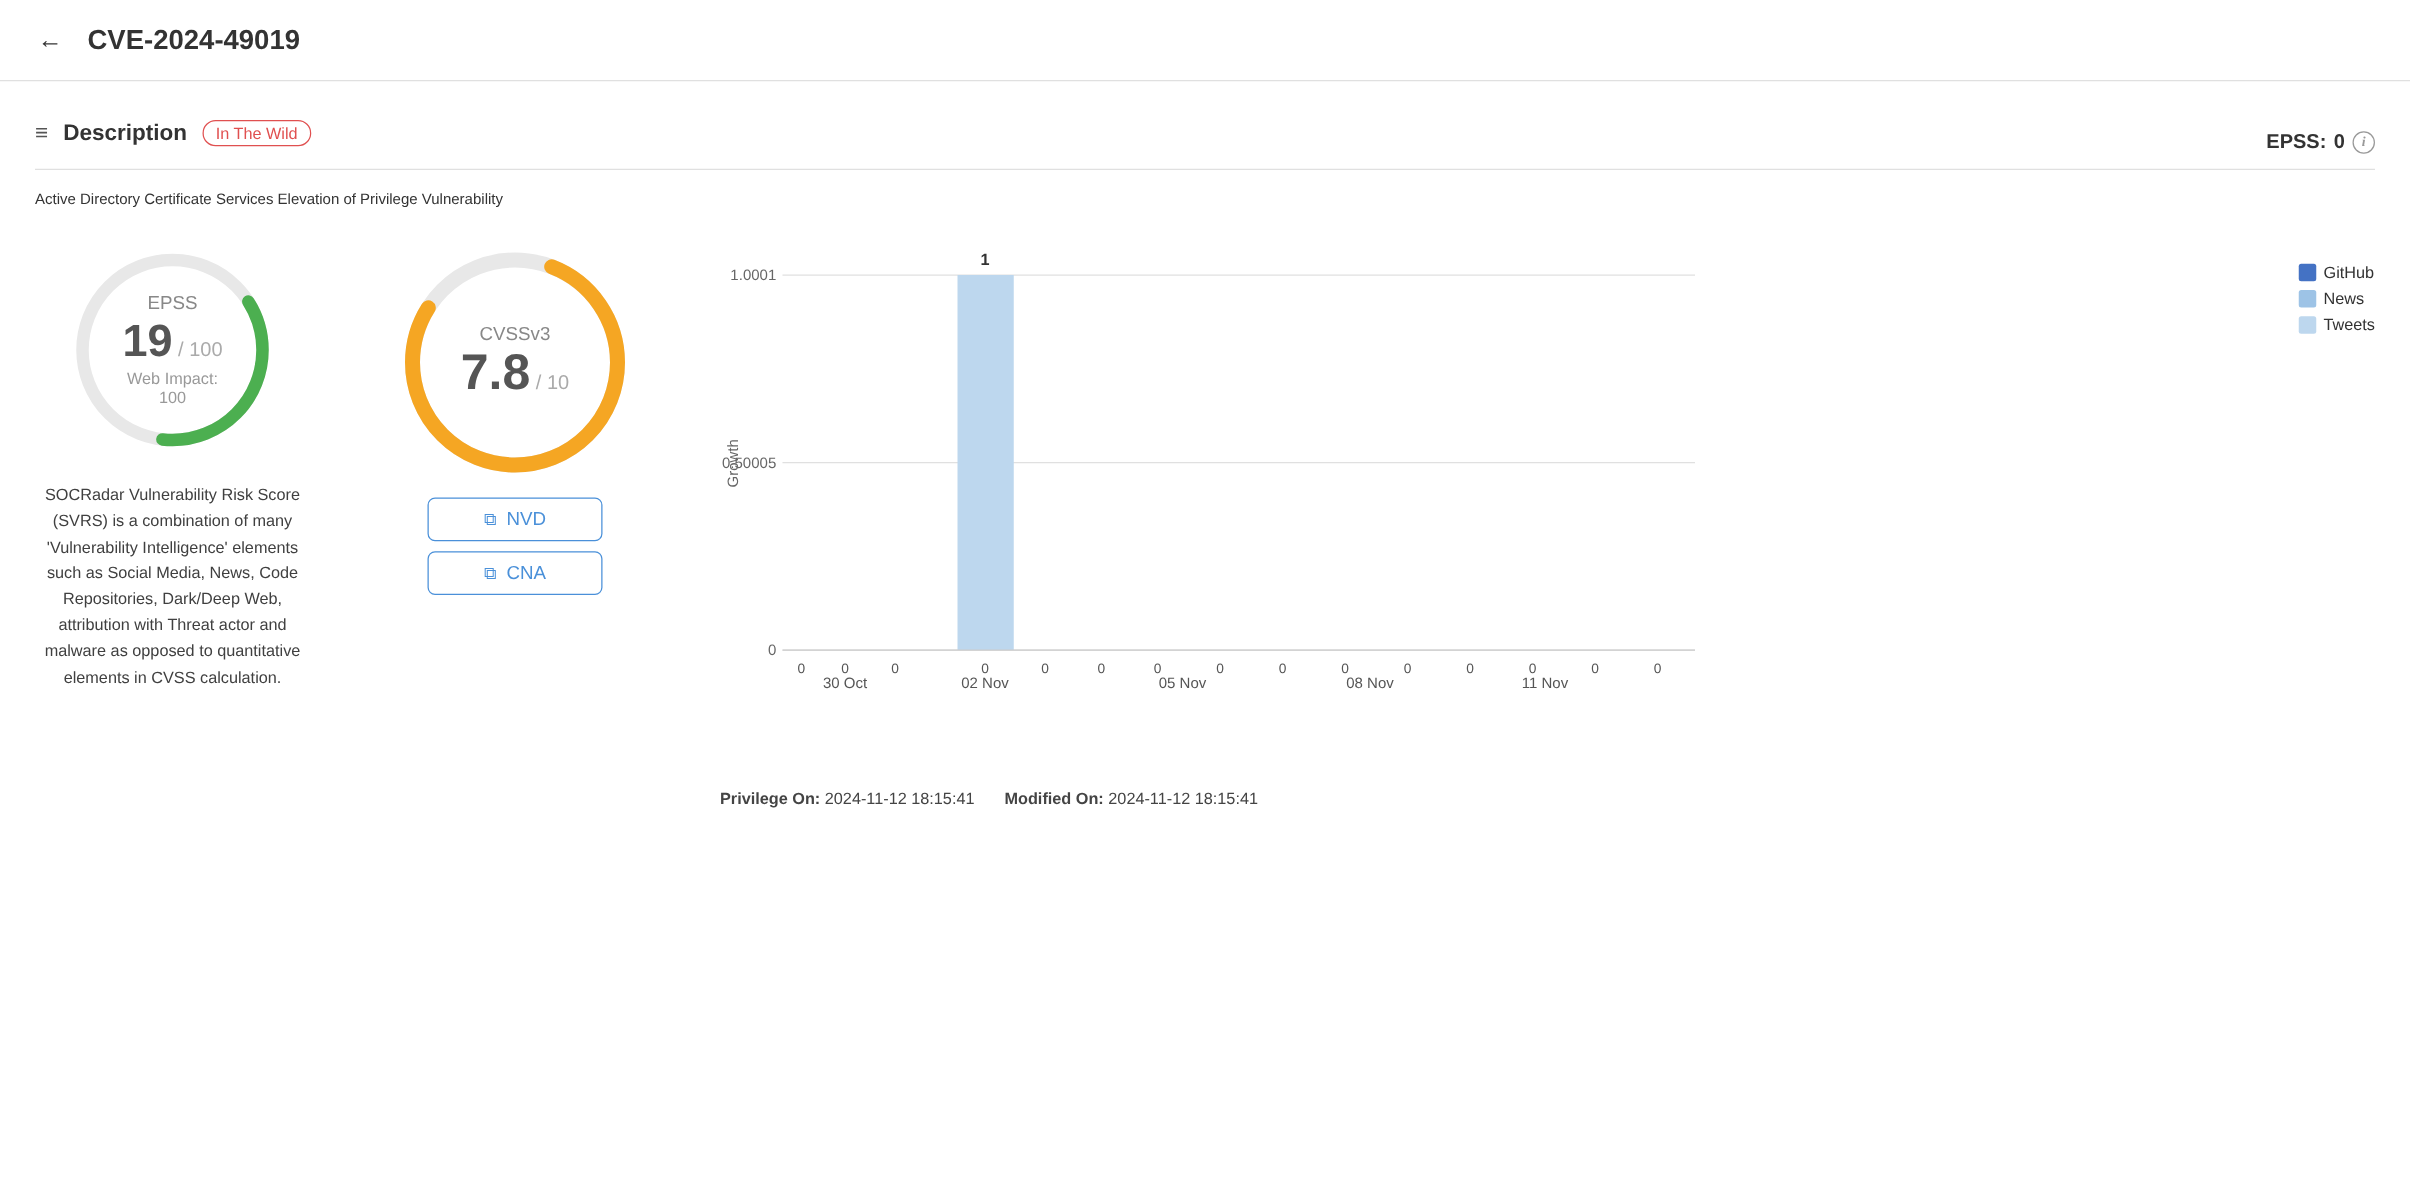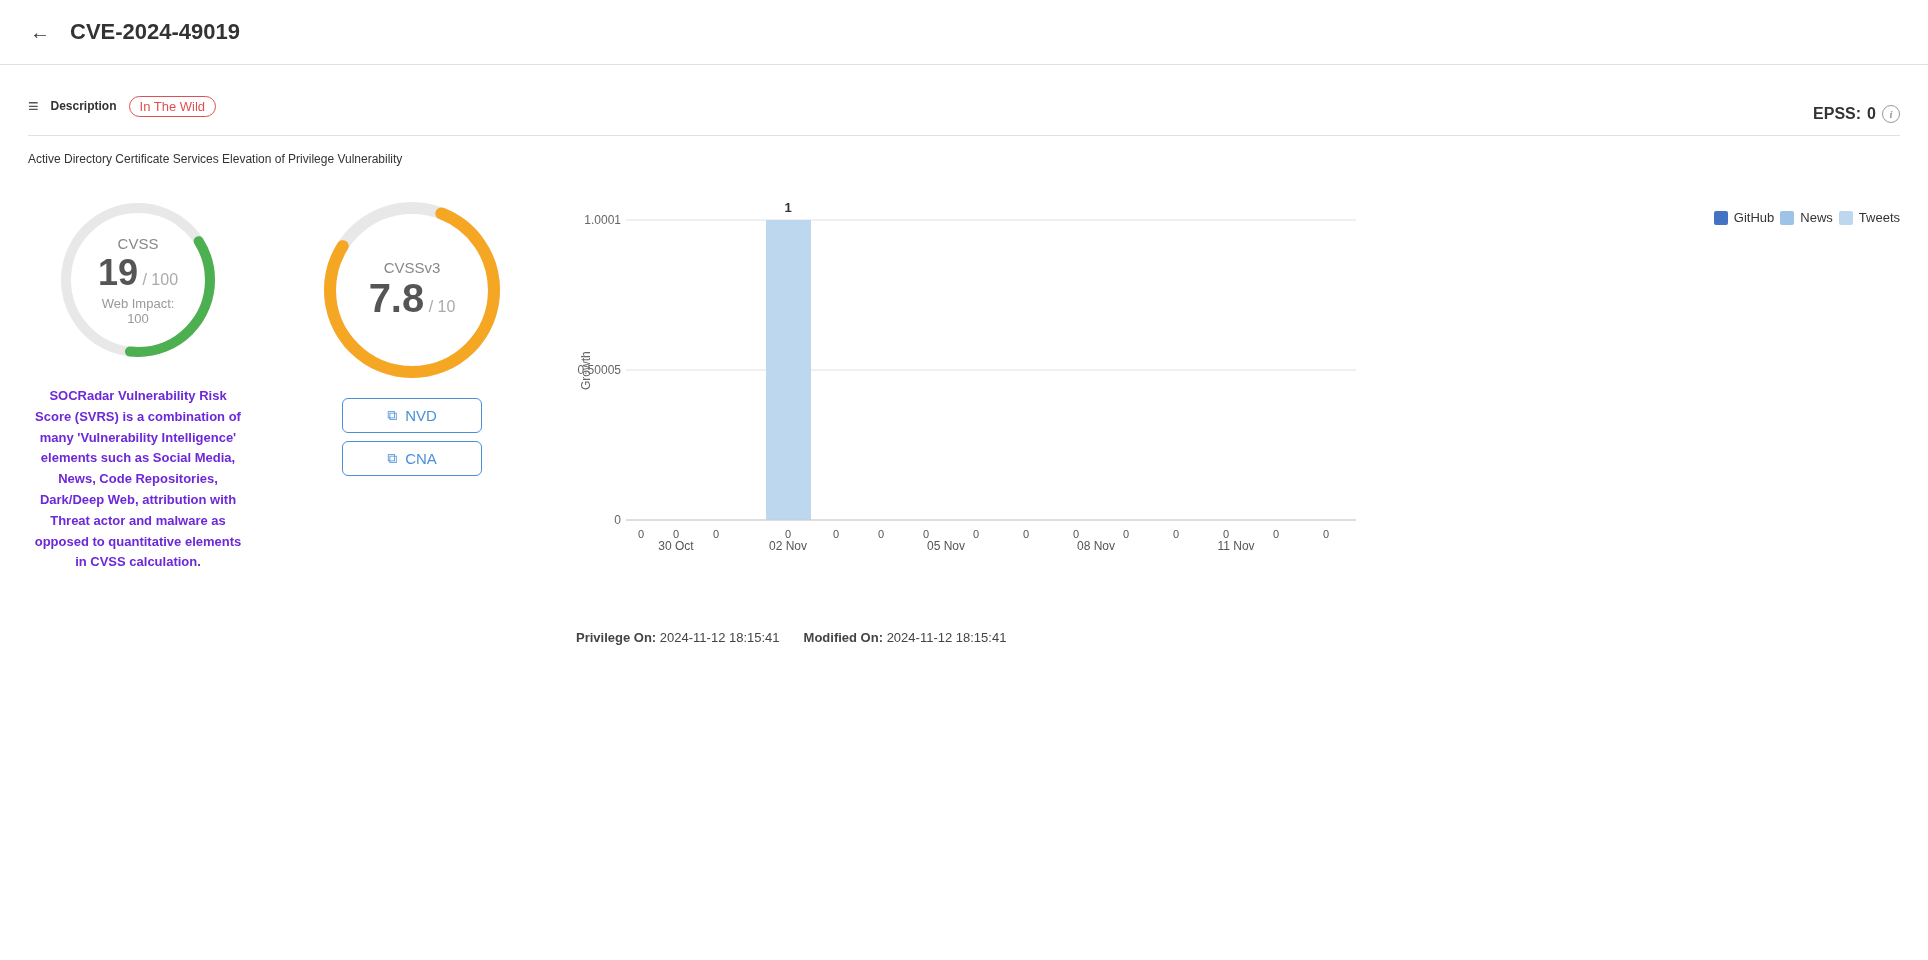--- a/index.html
+++ b/index.html
@@ -22,21 +22,21 @@
     .main { padding: 24px 28px; }
 
     .section-header {
       display: flex; align-items: center; justify-content: space-between;
       margin-bottom: 16px;
       padding-bottom: 12px;
       border-bottom: 1px solid #e0e0e0;
     }
     .section-header-left { display: flex; align-items: center; gap: 12px; }
     .section-icon { font-size: 18px; color: #555; }
-    .section-title { font-size: 12px; font-weight: 600; }
+    .section-title { font-size: 18px; font-weight: 600; }
     .badge-wild {
       border: 1.5px solid #e05050;
       color: #e05050;
       border-radius: 12px;
       padding: 2px 10px;
       font-size: 13px;
       font-weight: 500;
     }
     .epss-label { font-size: 16px; font-weight: 700; display: flex; align-items: center; gap: 6px; margin-top: 16px; }
     .epss-info-icon {
@@ -60,41 +60,41 @@
     .gauge-container { position: relative; width: 180px; height: 180px; }
     .gauge-label { font-size: 15px; color: #888; font-weight: 500; text-align: center; }
     .gauge-text-center {
       position: absolute; top: 50%; left: 50%; transform: translate(-50%, -50%);
       text-align: center; pointer-events: none;
     }
     .web-impact { font-size: 13px; color: #999; margin-top: 2px; }
 
     .svrs-description {
       margin-top: 16px;
-      font-size: 13px; color: #6d28d9; text-align: center; font-weight: 700;
+      font-size: 13px; color: #404040; text-align: center; font-weight: 400;
       line-height: 1.6; max-width: 210px;
     }
 
     .cvss-section { display: flex; flex-direction: column; align-items: center; gap: 8px; }
     .cvss-gauge { position: relative; width: 200px; height: 200px; }
 
     .btn-link {
       display: flex; align-items: center; gap: 8px;
       border: 1.5px solid #4a90d9; color: #4a90d9;
       background: #fff; border-radius: 6px; padding: 8px 28px;
       font-size: 15px; font-weight: 500; cursor: pointer; width: 140px; justify-content: center;
     }
     .ext-icon { font-size: 14px; }
 
     
     .chart-area { display: flex; flex-direction: column; }
     .chart-wrapper { position: relative; width: 100%; }
     .legend {
       position: absolute; right: 0; top: 20px;
-      display: flex; gap: 6px;
+      display: flex; flex-direction: column; gap: 6px;
     }
     .legend-item { display: flex; align-items: center; gap: 6px; font-size: 13px; }
     .legend-dot { width: 14px; height: 14px; border-radius: 2px; }
 
     .published-row {
       margin-top: 16px;
       font-size: 13px; color: #444;
       display: flex; gap: 24px;
     }
     .published-row span b { font-weight: 700; }
@@ -128,21 +128,21 @@
 
     <div class="gauge-section">
       <div class="gauge-container">
         <svg width="180" height="180" viewBox="0 0 180 180">
 
           <circle cx="90" cy="90" r="72" fill="none" stroke="#e8e8e8" stroke-width="10"></circle>
 
           <circle cx="90" cy="90" r="72" fill="none" stroke="#4caf50" stroke-width="10" stroke-dasharray="162 290" stroke-dashoffset="-72" stroke-linecap="round" transform="rotate(-90 90 90)"></circle>
         </svg>
         <div class="gauge-text-center">
-          <div class="gauge-label">CVSS</div>
+          <div class="gauge-label">EPSS</div>
           <div>
             <span style="font-size:36px;font-weight:700;color:#555;">19</span><span style="font-size:16px;color:#aaa;"> / </span><span style="font-size:16px;color:#aaa;">100</span>
           </div>
           <div class="web-impact">
             <span>Web Impact:</span>
             <span>100</span>
           </div>
         </div>
       </div>
       <div class="svrs-description">SOCRadar Vulnerability Risk Score (SVRS) is a combination of many 'Vulnerability Intelligence' elements such as Social Media, News, Code Repositories, Dark/Deep Web, attribution with Threat actor and malware as opposed to quantitative elements in CVSS calculation.</div>

